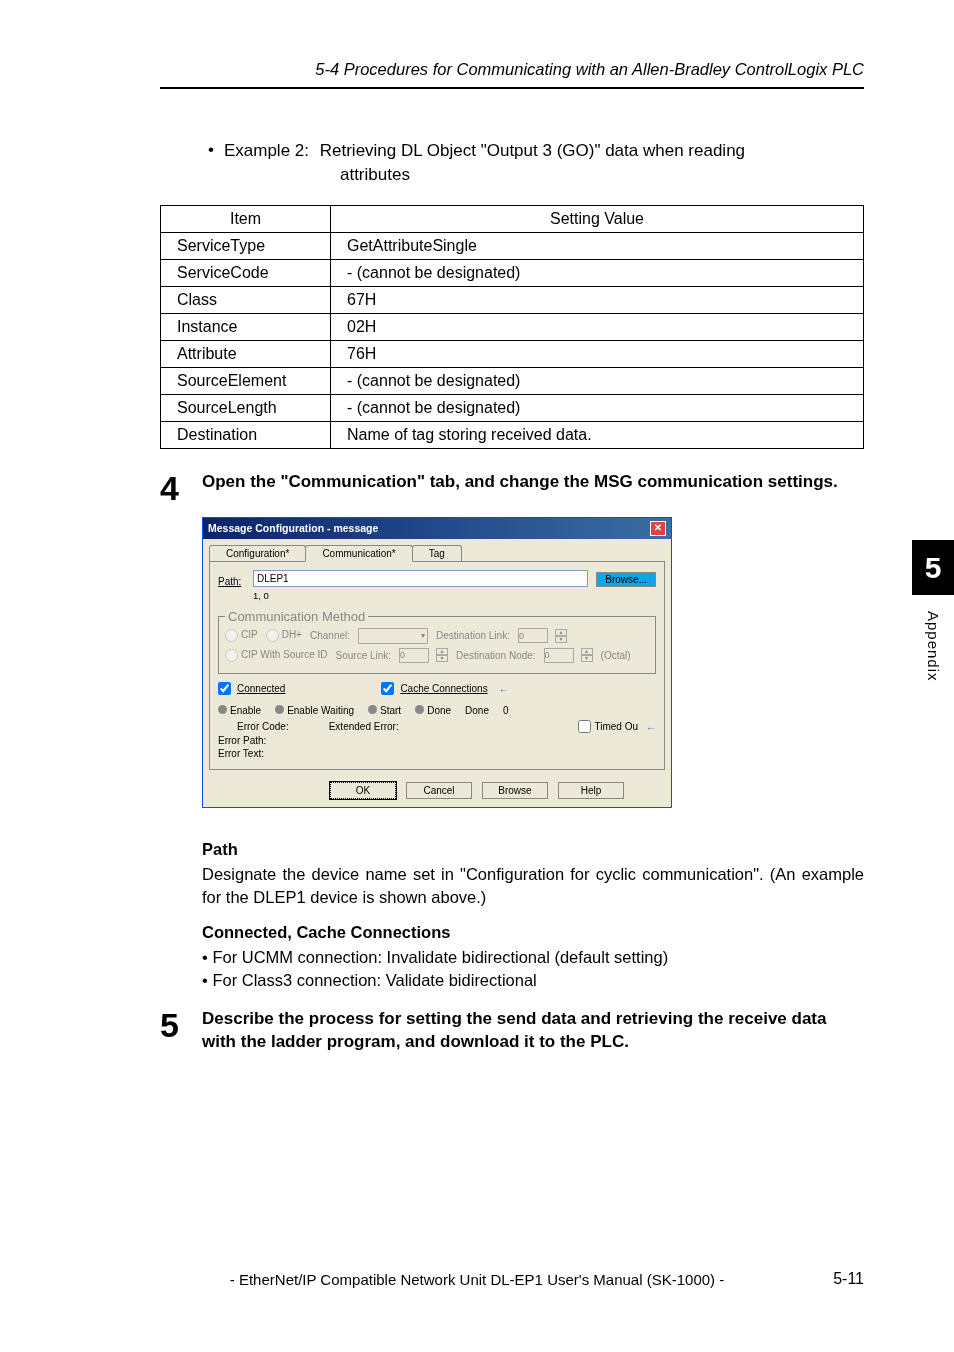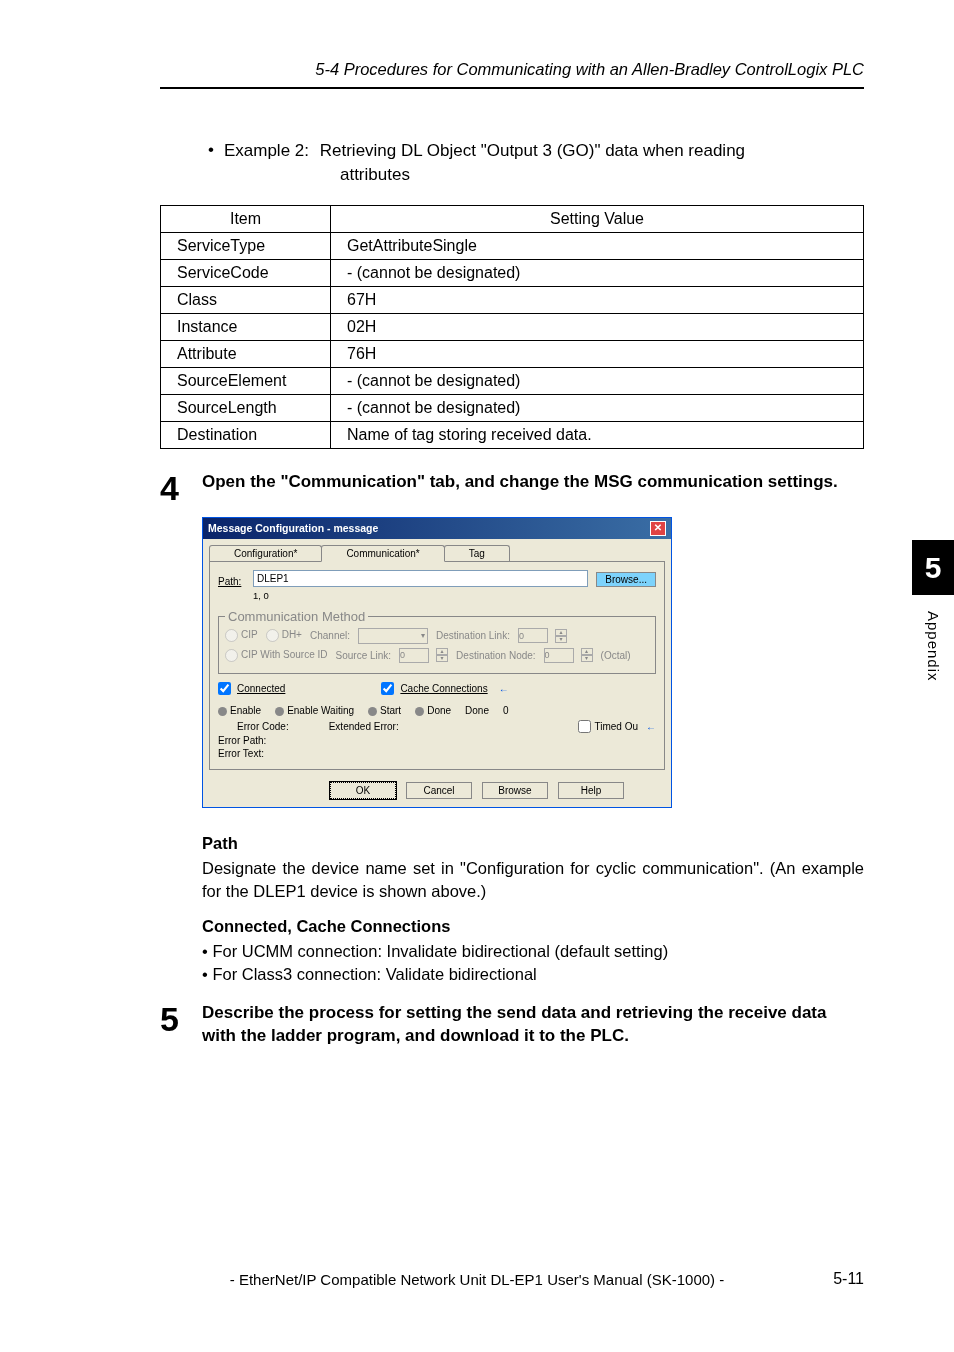--- a/index.html
+++ b/index.html
@@ -12,50 +12,50 @@
   .example-row .content { line-height: 1.4; }
   .ex-label { margin-right: 6px; }
   .attr-line { margin-left: 116px; }
   table.settings { width: 100%; border-collapse: collapse; font-size: 16px; margin-bottom: 22px; }
   table.settings th, table.settings td { border: 1px solid #000; padding: 4px 16px; text-align: left; font-weight: normal; }
   table.settings th { text-align: center; }
   table.settings th.col1 { width: 170px; }
   .step-block { display: flex; align-items: flex-start; margin-bottom: 12px; }
   .step-num { font-size: 34px; font-weight: bold; font-family: Arial, sans-serif; margin-right: 18px; line-height: 1; margin-top: 0; min-width: 24px; }
   .step-text { font-size: 17px; font-weight: bold; line-height: 1.35; }
-  .dialog-wrap { margin-left: 42px; margin-bottom: 24px; }
+  .dialog-wrap { margin-left: 42px; margin-bottom: 30px; }
   .dialog { width: 470px; border: 1px solid #0054e3; background: #ece9d8; font-family: Tahoma, sans-serif; font-size: 10px; color: #000; }
   .titlebar { background: linear-gradient(to right, #0a246a, #3a6ea5); color: #fff; padding: 3px 5px; display: flex; justify-content: space-between; align-items: center; font-size: 10.5px; font-weight: bold; }
   .close-btn { width: 16px; height: 15px; background: #e04343; border: 1px solid #fff; color: #fff; display: flex; align-items: center; justify-content: center; font-weight: bold; font-size: 10px; line-height: 1; }
   .tabs { display: flex; padding: 6px 6px 0 6px; font-size: 10px; }
-  .tab { border: 1px solid #888; border-bottom: none; padding: 2px 24px; margin-right: -1px; background: #ece9d8; border-radius: 3px 3px 0 0; position: relative; }
+  .tab { border: 1px solid #888; border-bottom: none; padding: 2px 16px; margin-right: -1px; background: #ece9d8; border-radius: 3px 3px 0 0; position: relative; }
   .tab.active { background: #ece9d8; z-index: 2; border-bottom: 1px solid #ece9d8; margin-bottom: -1px; }
   .tab-body { border: 1px solid #888; margin: 0 6px 6px 6px; padding: 8px; background: #ece9d8; font-size: 10px; }
   .path-row { display: flex; align-items: flex-end; margin-bottom: 3px; }
   .path-row .lbl { width: 35px; text-decoration: underline; }
   .path-row input { flex: 1; height: 17px; font-size: 10px; padding: 0 3px; border: 1px solid #7f9db9; background: #fff; margin-right: 8px; }
-  .path-row button { font-size: 10px; padding: 1px 8px; border: 1px solid #888; background: #7dd3fc; }
+  .path-row button { font-size: 10px; padding: 1px 8px; border: 1px solid #888; background: #0ea5e9; }
   .subpath { margin-left: 35px; font-size: 9.5px; margin-bottom: 8px; }
   fieldset.comm { border: 1px solid #888; padding: 4px 6px 6px 6px; margin-bottom: 8px; color: #888; }
   fieldset.comm legend { font-size: 13px; padding: 0 3px; color: #888; }
   .comm-row { display: flex; align-items: center; gap: 8px; margin-bottom: 4px; flex-wrap: nowrap; }
   .comm-row .rad { display: flex; align-items: flex-start; gap: 3px; color: #888; }
   .comm-row label { color: #888; }
   .comm-row input[type=text] { width: 30px; height: 15px; font-size: 9px; border: 1px solid #aaa; background: #ece9d8; color: #888; }
   .comm-row .sel { width: 70px; height: 16px; border: 1px solid #aaa; background: #ece9d8; font-size: 9px; display:inline-flex;align-items:center;justify-content:flex-end;padding-right:2px;}
   .chevdown{font-size:8px;color:#888;}
   .spin { display: inline-flex; flex-direction: column; margin-left:-1px;}
   .spin span { width: 12px; height: 7px; border: 1px solid #aaa; background: #ece9d8; font-size: 6px; line-height:5px; text-align:center; color:#888;}
   .check-row { display: flex; align-items: center; gap: 6px; margin-bottom: 10px; }
   .check-row label { text-decoration: underline; }
   .cache-lbl { margin-left: 90px; }
   .arrow { color: #0054e3; font-size: 10px; margin-left: 5px; }
   .status-row { display: flex; align-items: center; gap: 14px; font-size: 10px; margin-bottom: 4px; }
   .status-row .led { width: 9px; height: 9px; border-radius: 50%; background: #888; display: inline-block; margin-right: 3px; vertical-align: middle; }
-  .status-row .item { display: flex; align-items: flex-end; }
+  .status-row .item { display: flex; align-items: flex-start; }
   .status-row2 { font-size: 10px; margin-bottom: 2px; }
   .status-row-err { display: flex; align-items: center; gap: 40px; font-size: 10px; margin-bottom: 2px; padding-left: 19px; }
   .timed { margin-left: auto; display: flex; align-items: center; gap: 3px; }
   .dlg-buttons { display: flex; justify-content: center; gap: 10px; padding: 6px 0 8px 80px; }
   .dlg-buttons button { font-size: 10px; width: 66px; padding: 2px 0; border: 1px solid #888; background: #ece9d8; }
   .dlg-buttons button.ok { border: 1px dotted #000; outline: 1px solid #000; }
   .body-text { margin-left: 42px; font-size: 16.5px; line-height: 1.4; }
   .body-text .sub-hd { font-weight: bold; margin-top: 0; margin-bottom: 2px; }
   .body-text .para { text-align: justify; margin-bottom: 12px; }
   .body-text ul { list-style: none; margin-bottom: 16px; }

